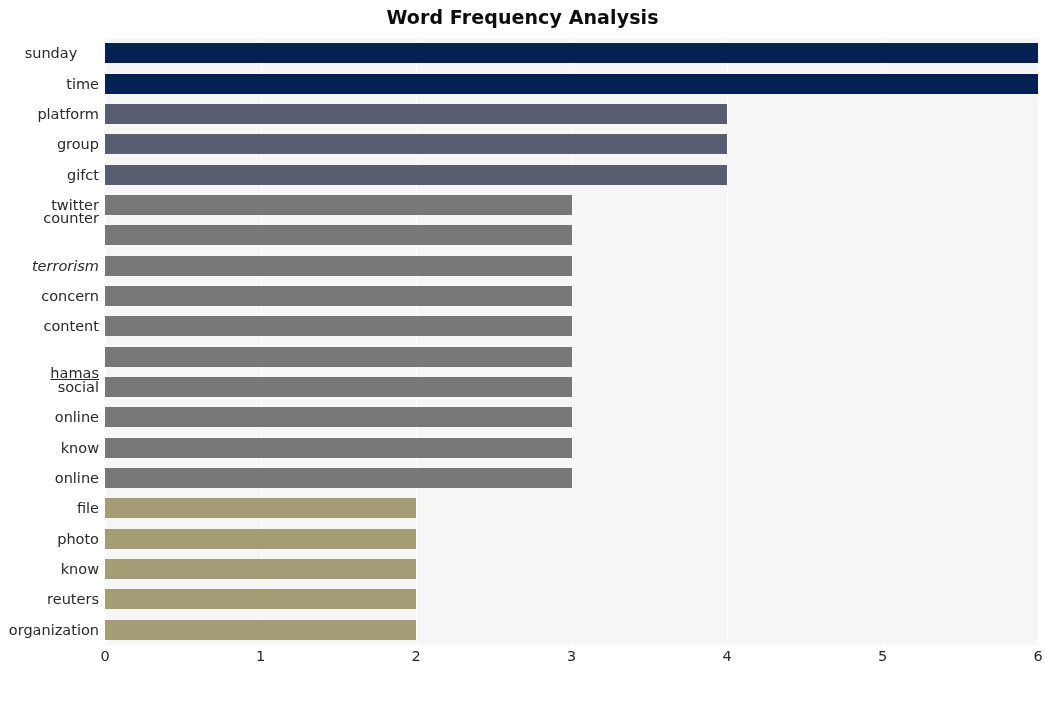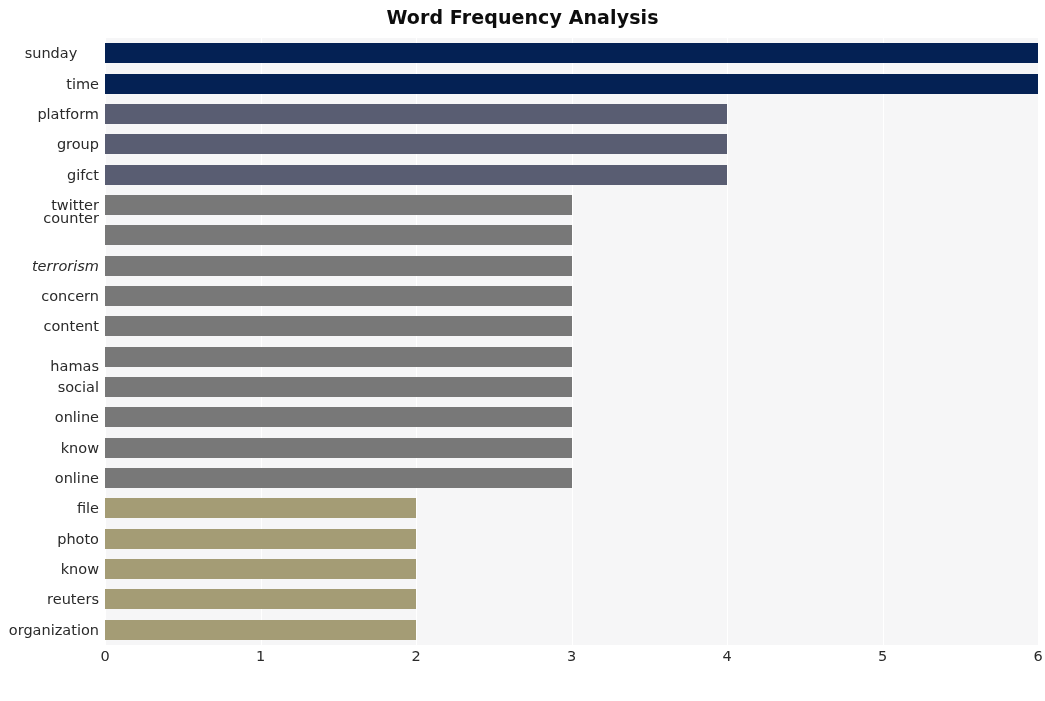--- a/index.html
+++ b/index.html
@@ -151,21 +151,21 @@
       <div class="ytick" style="top: 7.175px; text-align: center;">sunday</div>
       <div class="ytick" style="top: 37.525px;">time</div>
       <div class="ytick" style="top: 67.875px;">platform</div>
       <div class="ytick" style="top: 98.225px;">group</div>
       <div class="ytick" style="top: 128.575px;">gifct</div>
       <div class="ytick" style="top: 158.925px;">twitter</div>
       <div class="ytick" style="top: 172px;">counter</div>
       <div class="ytick" style="top: 219.625px; font-style: italic;">terrorism</div>
       <div class="ytick" style="top: 249.975px;">concern</div>
       <div class="ytick" style="top: 280.325px;">content</div>
-      <div class="ytick" style="top: 320px;">hamas</div>
+      <div class="ytick" style="top: 327px; text-decoration: underline;">hamas</div>
       <div class="ytick" style="top: 341.025px;">social</div>
       <div class="ytick" style="top: 371.375px;">online</div>
       <div class="ytick" style="top: 401.725px;">know</div>
       <div class="ytick" style="top: 432.075px;">online</div>
       <div class="ytick" style="top: 462.425px;">file</div>
       <div class="ytick" style="top: 492.775px;">photo</div>
       <div class="ytick" style="top: 523.125px;">know</div>
       <div class="ytick" style="top: 553.475px;">reuters</div>
       <div class="ytick" style="top: 583.825px;">organization</div>
     </div>

